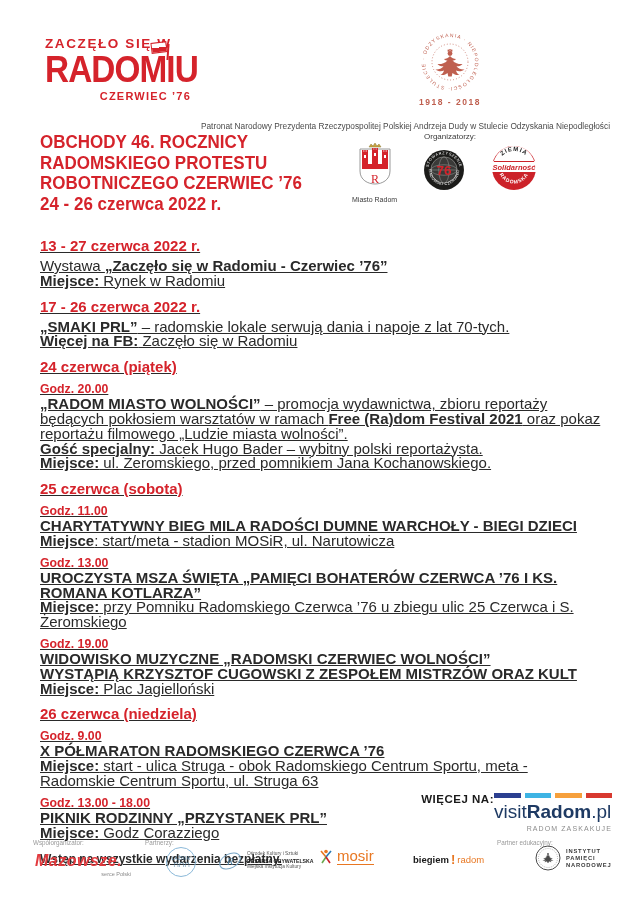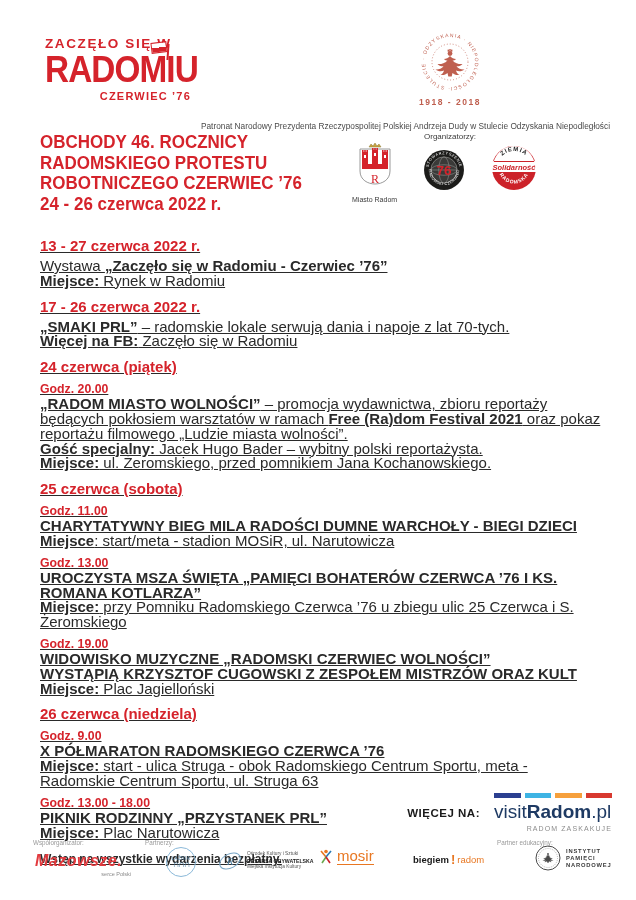--- a/index.html
+++ b/index.html
@@ -35,21 +35,21 @@
   .content{position:absolute;left:40px;right:30px;top:237px;color:#2a2a2a;text-decoration:underline;}
   .sec{font-size:15px;line-height:17px;margin:9px 0 5px;color:#d5232b;font-weight:800;}
   .sec:first-child{margin-top:0;}
   .line{margin:0;font-size:15px;line-height:14.8px;}
   .line b{font-weight:700;}
   .time{margin:7px 0 0;font-size:12.3px;line-height:15px;color:#d5232b;font-weight:800;}
   .caps{font-weight:700;}
   .note{margin-top:12px;font-weight:700;font-size:12px;}
 
   
-  .more{position:absolute;right:24px;top:793px;display:flex;align-items:flex-end;gap:14px;}
+  .more{position:absolute;right:24px;top:793px;display:flex;align-items:flex-start;}
   .more-label{font-size:11.5px;font-weight:800;color:#1a1a1a;letter-spacing:.5px;padding-bottom:13px;}
   .vr{width:118px;}
   .vr-bars{display:flex;gap:4px;margin-bottom:4px;}
   .vr-bar{height:4.5px;flex:1;}
   .vr-text{font-size:19px;color:#1e3a63;line-height:20px;white-space:nowrap;}
   .vr-text .vbold{font-weight:700;}
   .vr-tag{font-size:7px;color:#8c8c8c;letter-spacing:1.1px;text-align:right;margin-top:3px;}
 
   
   .f-label{position:absolute;font-size:6.3px;color:#9a9a9a;}
@@ -215,21 +215,21 @@
     <p class="line caps">WIDOWISKO MUZYCZNE „RADOMSKI CZERWIEC WOLNOŚCI”</p>
     <p class="line caps">WYSTĄPIĄ KRZYSZTOF CUGOWSKI Z ZESPOŁEM MISTRZÓW ORAZ KULT</p>
     <p class="line"><b>Miejsce:</b><span> Plac Jagielloński</span></p>
 
     <h2 class="sec">26 czerwca (niedziela)</h2>
     <p class="time">Godz. 9.00</p>
     <p class="line caps">X PÓŁMARATON RADOMSKIEGO CZERWCA ’76</p>
     <p class="line"><b>Miejsce:</b><span> start - ulica Struga - obok Radomskiego Centrum Sportu, meta - Radomskie Centrum Sportu, ul. Struga 63</span></p>
     <p class="time">Godz. 13.00 - 18.00</p>
     <p class="line caps">PIKNIK RODZINNY „PRZYSTANEK PRL”</p>
-    <p class="line"><b>Miejsce:</b><span> Plac Narutowicza</span></p>
+    <p class="line"><b>Miejsce:</b><span> Godz Corazziego</span></p>
 
     <p class="note">Wstęp na wszystkie wydarzenia bezpłatny.</p>
   </main>
 
   <div class="more">
     <div class="more-label">WIĘCEJ NA:</div>
     <div class="vr">
       <div class="vr-bars">
         <span class="vr-bar" style="background:#2b3f90"></span>
         <span class="vr-bar" style="background:#3eb4e4"></span>

